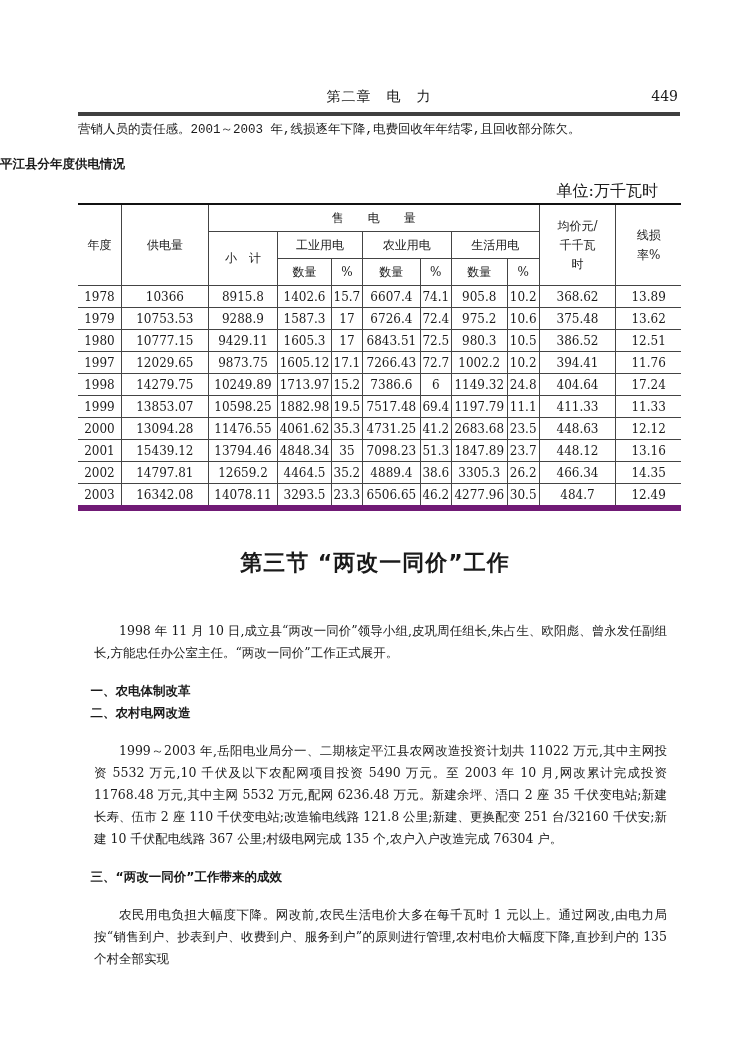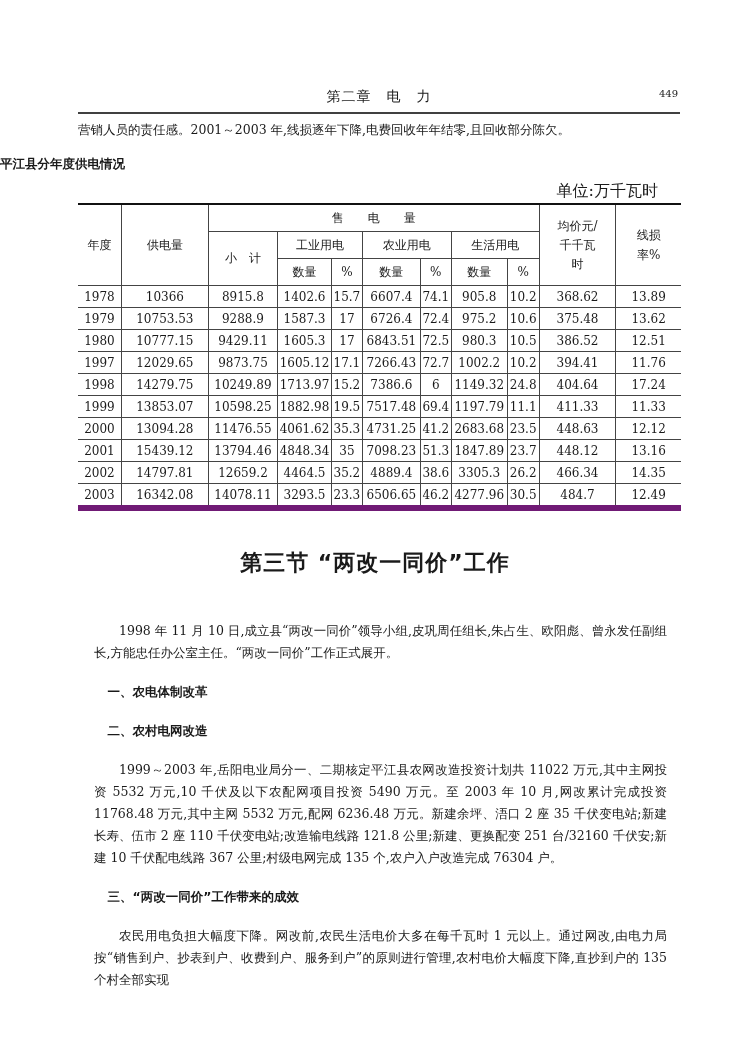--- a/index.html
+++ b/index.html
@@ -2,31 +2,31 @@
 <html><head>
 <meta charset="utf-8">
 <style>
   html, body { margin: 0; padding: 0; }
   body {
     width: 750px; height: 1048px; background: #ffffff; position: relative; overflow: hidden;
     font-family: "DejaVu Serif", "Liberation Serif", serif; color: #1a1a1a;
   }
   .header {
     position: absolute; left: 78px; top: 86px; width: 602px; height: 26px;
-    border-bottom: 2px solid #404040;
+    border-bottom: 4px solid #404040;
   }
   .header .chapter {
     position: absolute; left: 0; right: 0; top: 2px; text-align: center;
     font-size: 14px; letter-spacing: 1px;
   }
   .header .pageno {
-    position: absolute; right: 2px; top: 2px; font-size: 10px;
+    position: absolute; right: 2px; top: 2px; font-size: 14px;
   }
   .p { position: absolute; left: 78px; width: 605px; font-size: 12.5px; line-height: 22px; }
-  .intro { top: 119px; }
+  .intro { top: 119px; font-family: Liberation Mono, monospace; }
   .tbl-title {
     position: absolute; left: 0; width: 750px; top: 156px; text-align: left;
     font-family: "DejaVu Sans", "Liberation Sans", sans-serif; font-weight: bold; font-size: 12.5px;
   }
   .unit { position: absolute; right: 92px; top: 181px; font-size: 16px; }
   table.data {
     position: absolute; left: 78px; top: 203px; width: 603px;
     border-collapse: collapse; font-size: 12px;
   }
   table.data td, table.data th {
@@ -39,21 +39,21 @@
   table.data thead th { height: 26px; }
   table.data tbody td { height: 21px; }
   .sec-title {
     position: absolute; left: 0; width: 750px; top: 548px; text-align: center;
     font-family: "DejaVu Sans", "Liberation Sans", sans-serif; font-weight: bold; font-size: 22px;
     letter-spacing: 1px;
   }
   .body-text { top: 604px; }
   .body-text p { margin: 16px; text-indent: 2em; text-align: justify; }
   .body-text h3 {
-    margin: 17px; text-indent: 1em; font-size: 12.5px; font-weight: bold;
+    margin: 0; text-indent: 1em; font-size: 12.5px; font-weight: bold;
     font-family: "DejaVu Sans", "Liberation Sans", sans-serif; line-height: 22px;
   }
 </style>
 </head>
 <body>
 
 <div class="header">
   <span class="chapter">第二章　电　力</span>
   <span class="pageno">449</span>
 </div>

